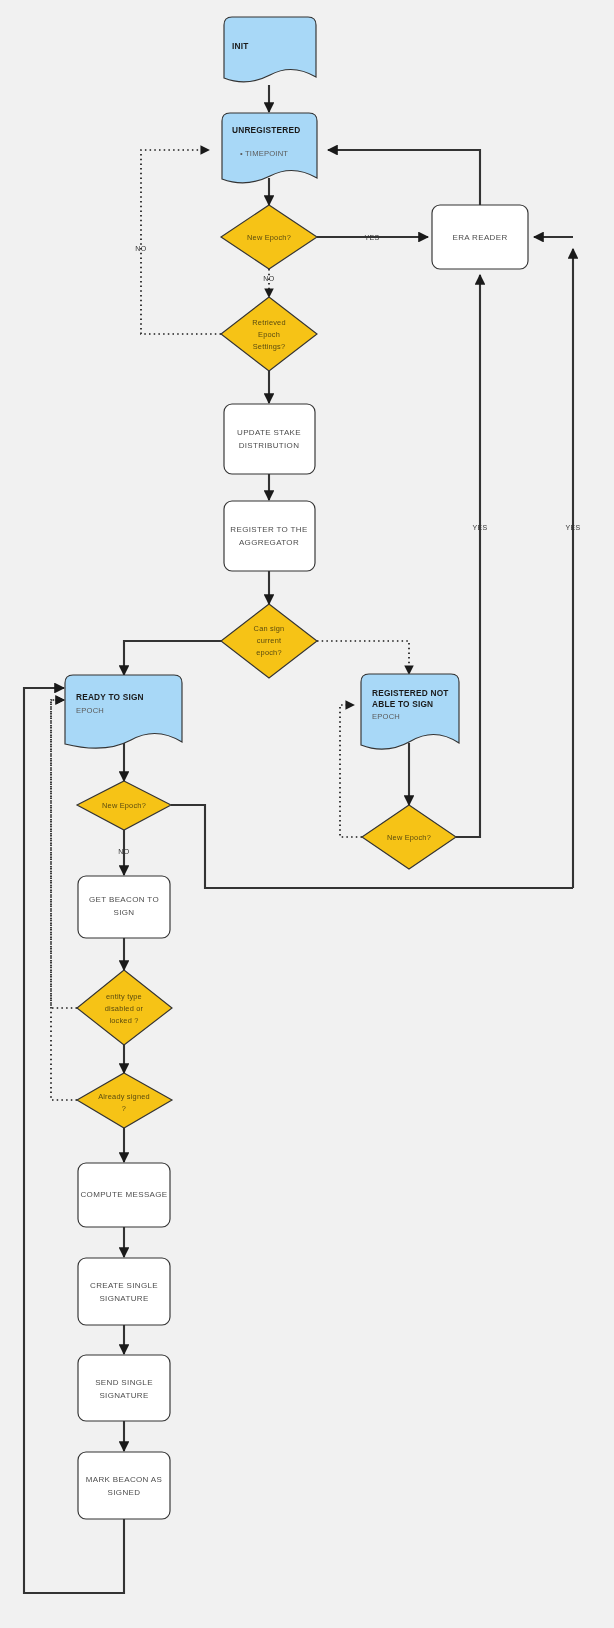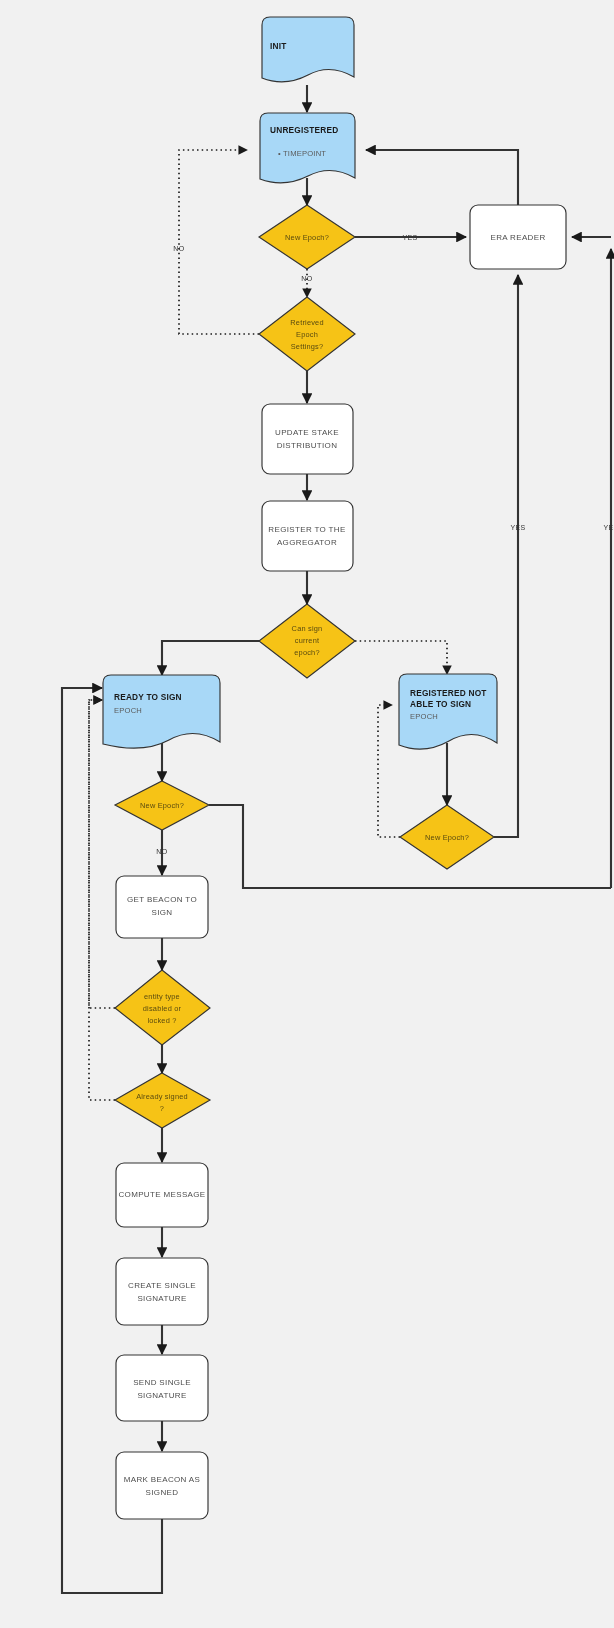--- a/index.html
+++ b/index.html
@@ -2,21 +2,21 @@
 <html><head>
 <meta charset="utf-8">
 <style>
   html,body{margin:0;padding:0;}
   body{
     width:614px;height:1628px;
     background:#f1f1f1;
     font-family:"Liberation Sans", sans-serif;
     overflow:hidden;
   }
-  #stage{position:relative;width:556px;height:1628px;margin-left:38px;}
+  #stage{position:relative;width:556px;height:1628px;}
   svg{display:block;}
   .node-label{
     font-family:"Liberation Sans", sans-serif;
     fill:#4d4d4d;
     font-size:8px;
     letter-spacing:0.35px;
     text-anchor:middle;
     dominant-baseline:middle;
   }
   .state-title{

